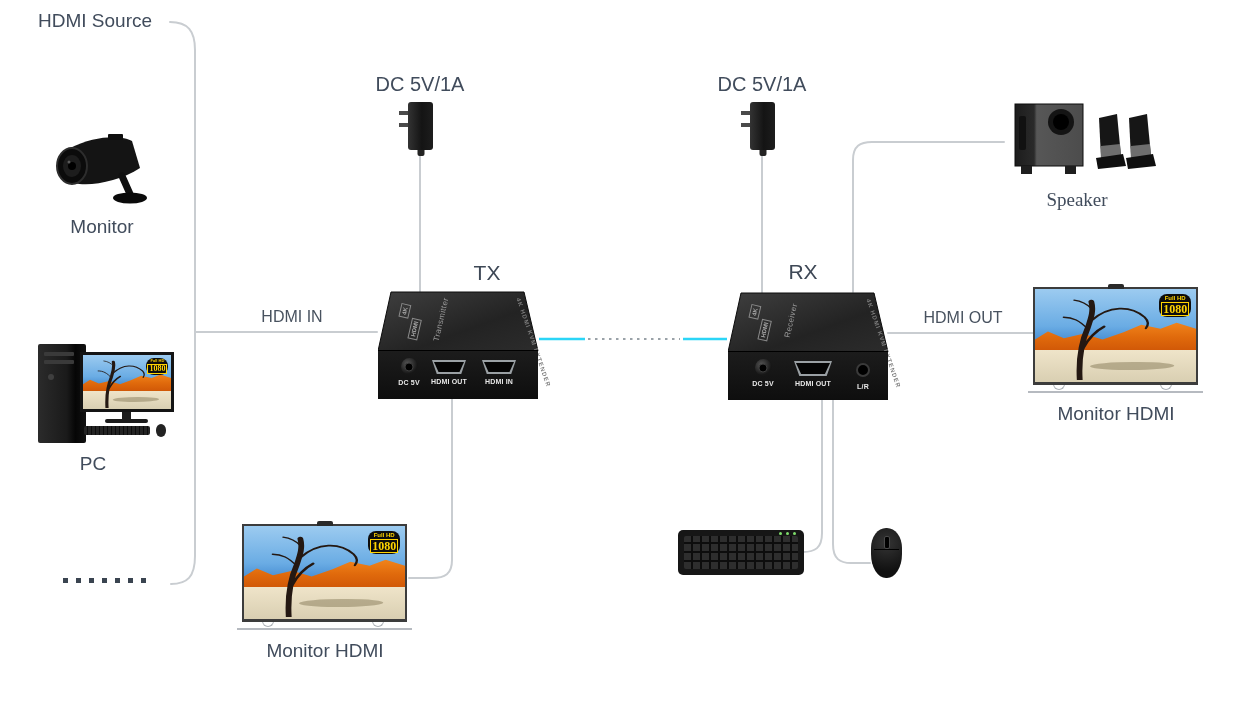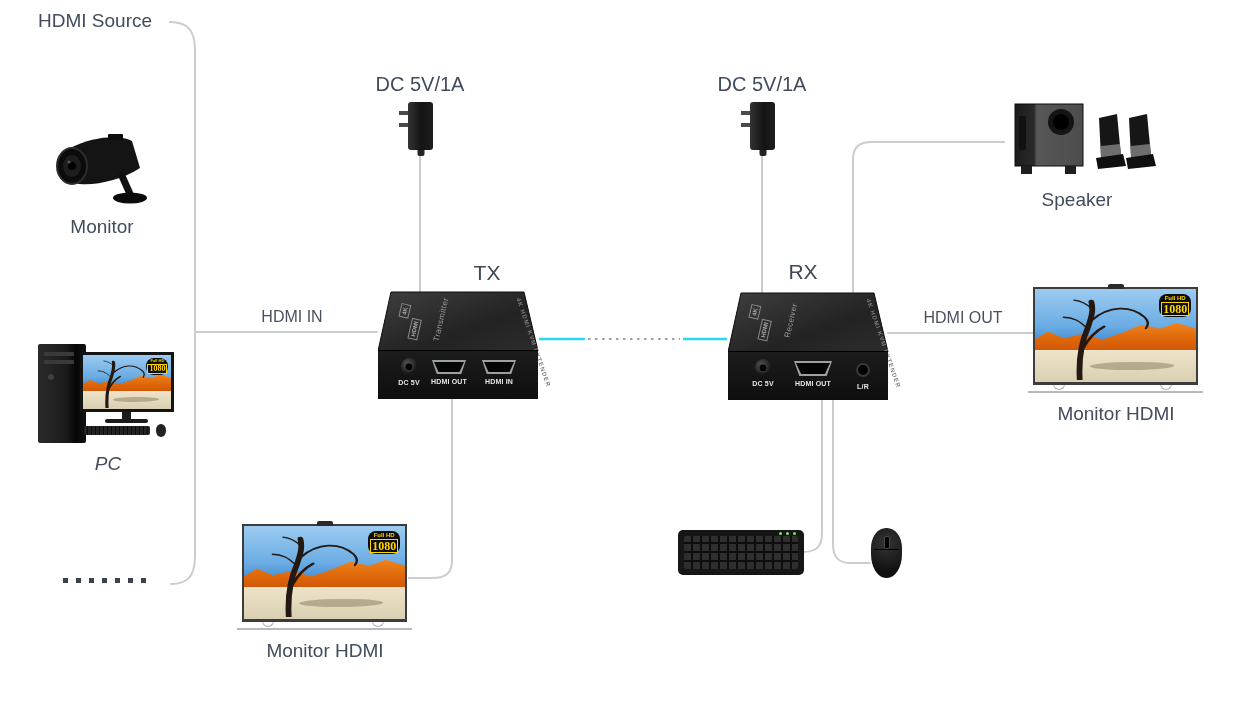--- a/index.html
+++ b/index.html
@@ -129,28 +129,28 @@
       <rect x="89" y="578" width="5" height="5"></rect>
         <rect x="102" y="578" width="5" height="5"></rect>
       <rect x="115" y="578" width="5" height="5"></rect>
         <rect x="128" y="578" width="5" height="5"></rect>
       <rect x="141" y="578" width="5" height="5"></rect>
     </g>
   </svg>
 
   <div class="lbl left" style="left:38px;top:10px;">HDMI Source</div>
   <div class="lbl" style="left:52px;top:216px;width:100px;">Monitor</div>
-  <div class="lbl" style="left:66px;top:453px;width:84px;font-style:italic;">PC</div>
+  <div class="lbl" style="left:51px;top:453px;width:84px;">PC</div>
   <div class="lbl dev" style="left:447px;top:261px;width:80px;">TX</div>
   <div class="lbl dev" style="left:763px;top:260px;width:80px;">RX</div>
   <div class="lbl mid" style="left:358px;top:73px;width:124px;">DC 5V/1A</div>
   <div class="lbl mid" style="left:700px;top:73px;width:124px;">DC 5V/1A</div>
   <div class="lbl small" style="left:222px;top:308px;width:140px;">HDMI IN</div>
   <div class="lbl small" style="left:893px;top:309px;width:140px;">HDMI OUT</div>
-  <div class="lbl" style="left:1017px;top:189px;width:120px;">Speaker</div>
+  <div class="lbl" style="left:1017px;top:189px;width:120px;font-family:Liberation Serif, serif;">Speaker</div>
   <div class="lbl" style="left:243px;top:640px;width:164px;">Monitor HDMI</div>
   <div class="lbl" style="left:1034px;top:403px;width:164px;">Monitor HDMI</div>
 
   <svg class="icon-abs" style="left:50px;top:128px;" width="105" height="80" viewBox="0 0 105 80">
     <path d="M 20 20 C 45 7 72 7 82 13 L 90 40 C 70 53 40 59 24 55 Z" fill="#141414"></path>
     <rect x="58" y="6" width="15" height="6" rx="1" fill="#0e0e0e"></rect>
     <ellipse cx="22" cy="38" rx="15" ry="18" fill="#0b0b0b" stroke="#2d2d2d" stroke-width="2"></ellipse>
     <ellipse cx="22" cy="38" rx="9" ry="11" fill="#1d1d1d"></ellipse>
     <circle cx="22" cy="38" r="4" fill="#000"></circle>
     <circle cx="19" cy="34" r="1.5" fill="#5a5a5a"></circle>

